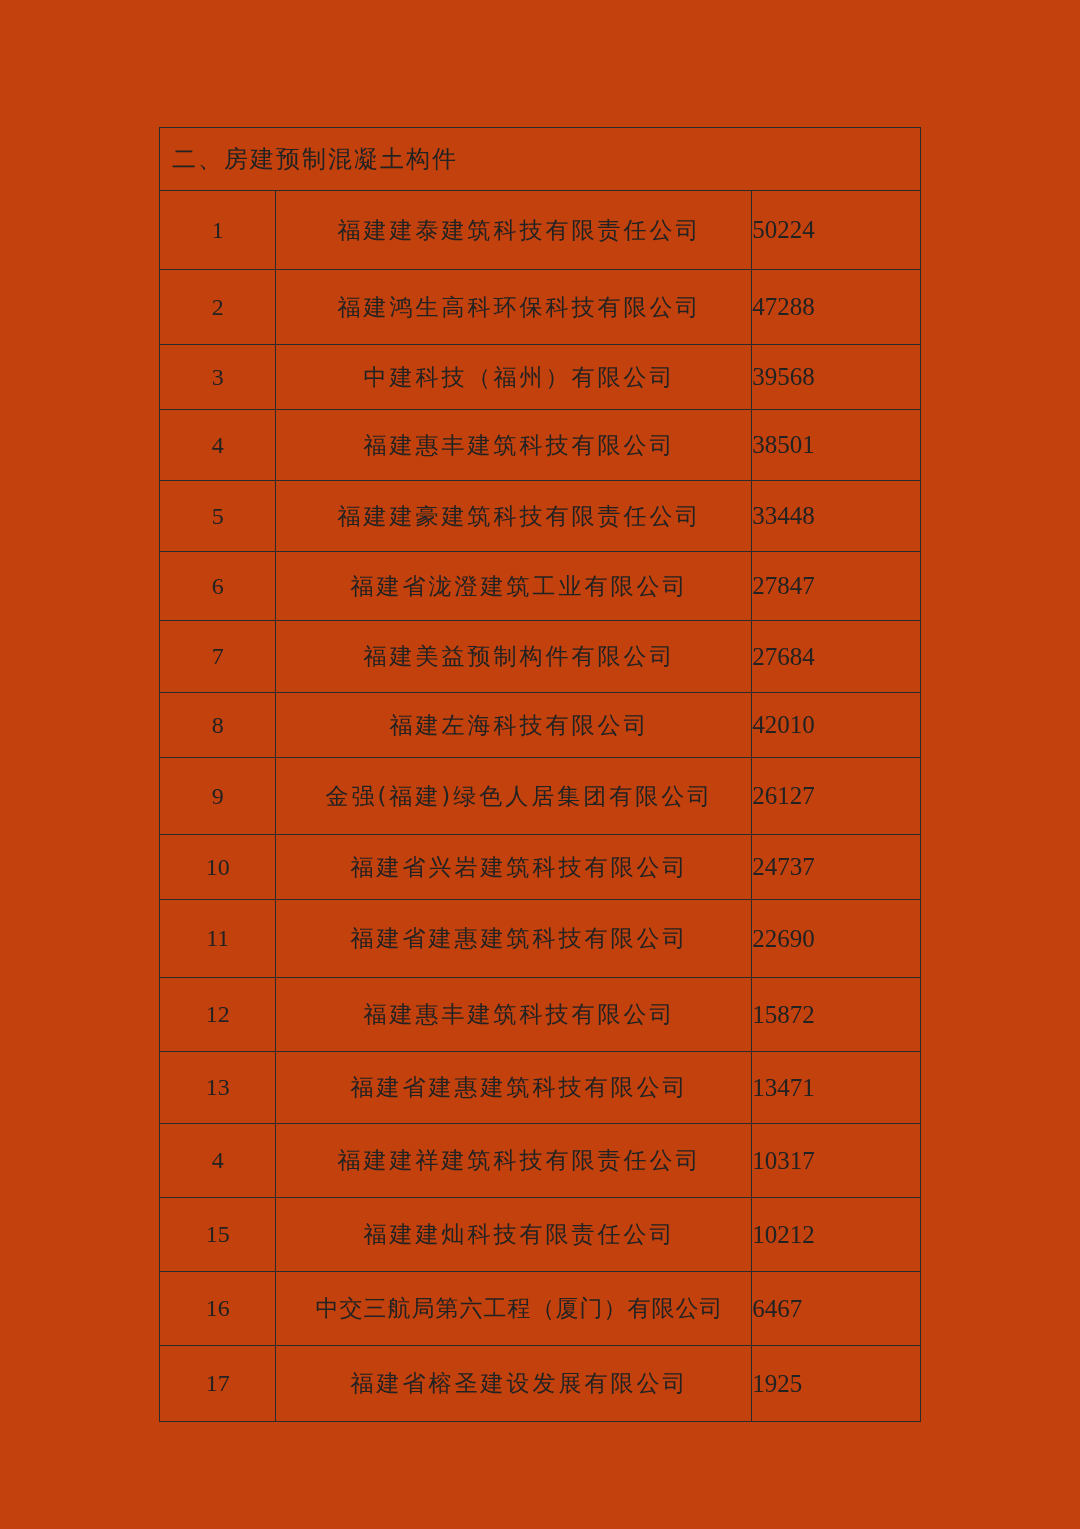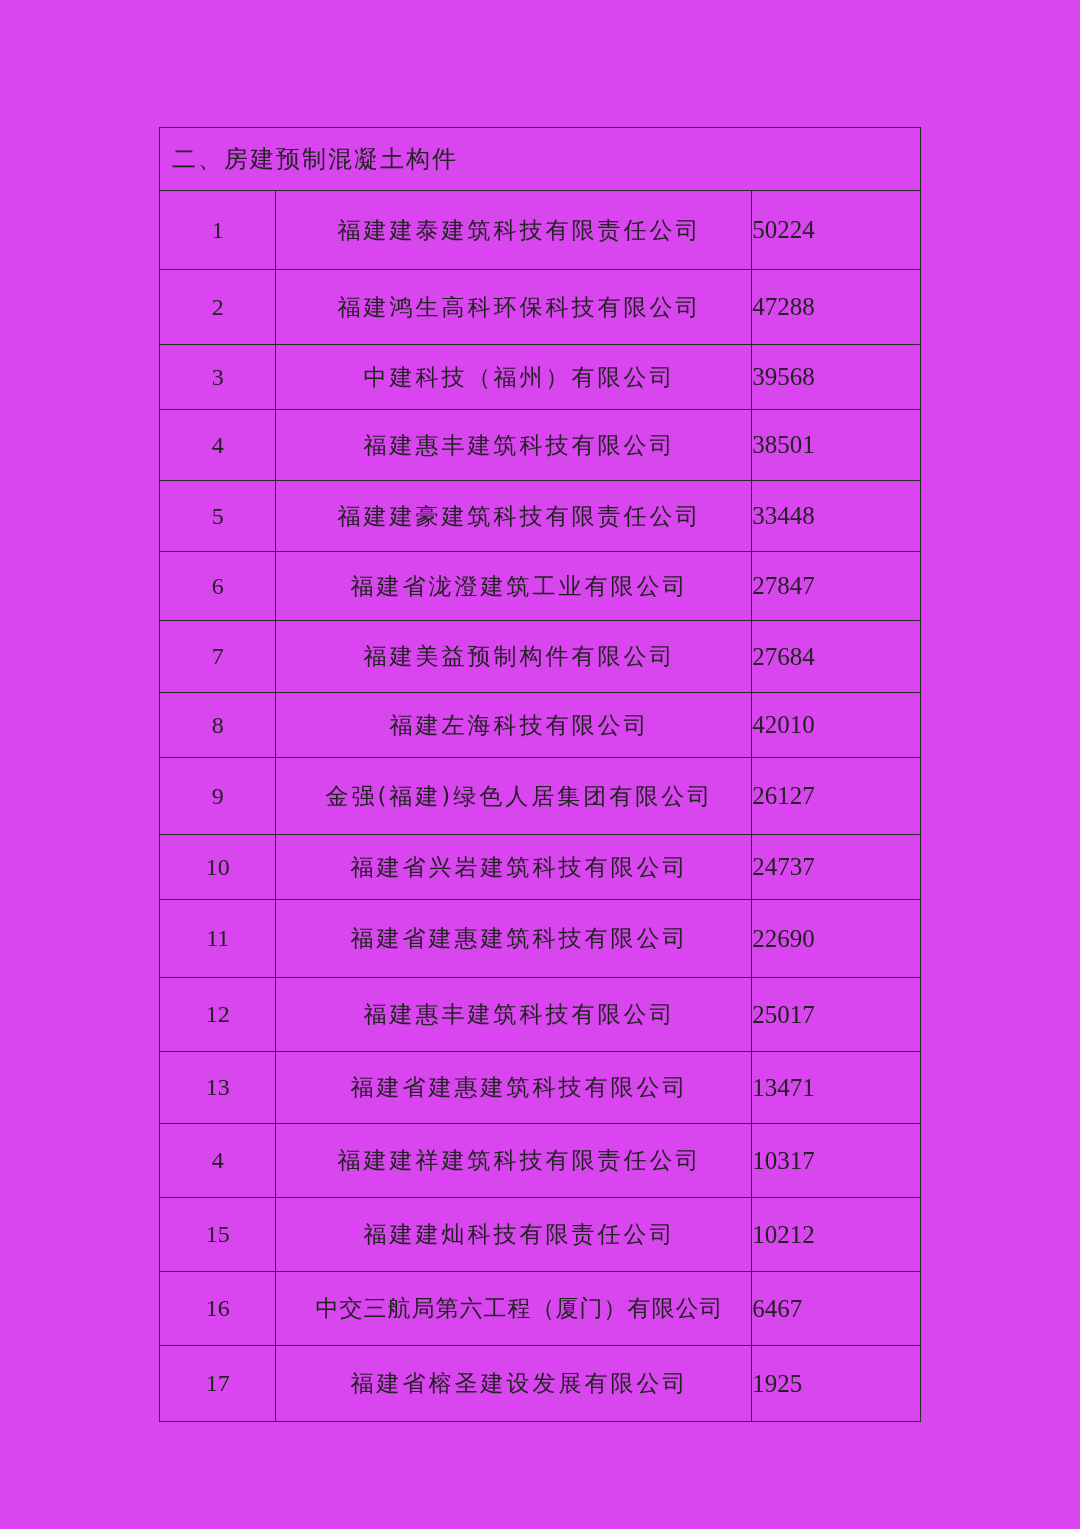--- a/index.html
+++ b/index.html
@@ -12,21 +12,21 @@
       height: 1529px;
       position: relative;
       overflow: hidden;
       font-family: "DejaVu Serif", "Liberation Serif", serif;
       color: #222222;
     }
     .page {
       position: absolute;
       left: 0; top: 0;
       width: 1080px; height: 1529px;
-      background: #d946ef;
+      background: #c2410c;
     }
     .table-wrap {
       position: absolute;
       left: 159px;
       top: 127px;
       width: 762px;
     }
     table.doc-table {
       width: 762px;
       border-collapse: collapse;
@@ -136,21 +136,21 @@
           <td class="cell-val">24737</td>
         </tr>
         <tr style="height:78px">
           <td class="cell-no">11</td>
           <td class="cell-name">福建省建惠建筑科技有限公司</td>
           <td class="cell-val">22690</td>
         </tr>
         <tr style="height:74px">
           <td class="cell-no">12</td>
           <td class="cell-name">福建惠丰建筑科技有限公司</td>
-          <td class="cell-val">25017</td>
+          <td class="cell-val">15872</td>
         </tr>
         <tr style="height:72px">
           <td class="cell-no">13</td>
           <td class="cell-name">福建省建惠建筑科技有限公司</td>
           <td class="cell-val">13471</td>
         </tr>
         <tr style="height:74px">
           <td class="cell-no">4</td>
           <td class="cell-name">福建建祥建筑科技有限责任公司</td>
           <td class="cell-val">10317</td>

